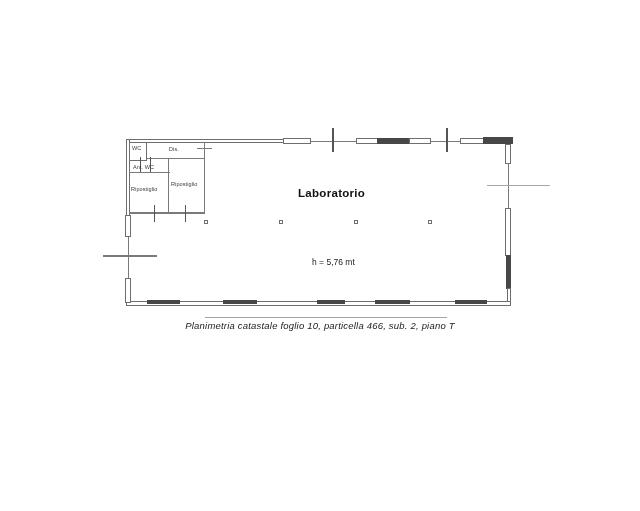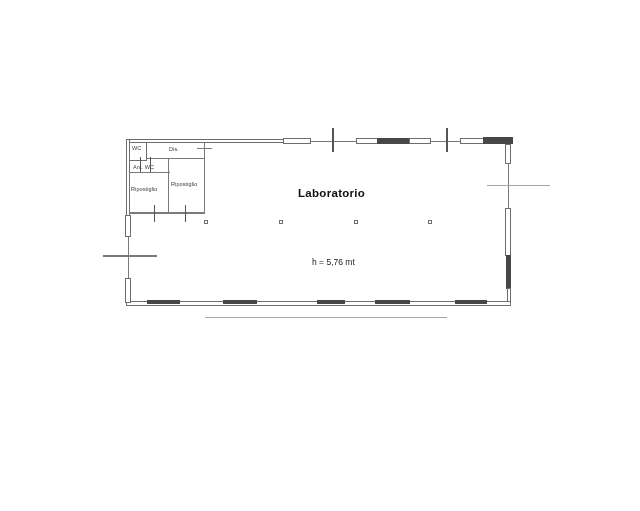--- a/index.html
+++ b/index.html
@@ -84,14 +84,15 @@
 
   <div class="abs tiny" style="left:132px;top:145px;">WC</div>
   <div class="abs tiny" style="left:169px;top:146px;">Dis.</div>
   <div class="abs tiny" style="left:133px;top:164px;">Ant. WC</div>
   <div class="abs tiny" style="left:131px;top:186px;">Ripostiglio</div>
   <div class="abs tiny" style="left:171px;top:181px;">Ripostiglio</div>
   <div class="abs main-label" style="left:298px;top:187px;">Laboratorio</div>
   <div class="abs note-label" style="left:312px;top:257px;">h = 5,76 mt</div>
 
   <div class="abs lightline" style="left:205px;top:317px;width:242px;height:1px;"></div>
+  <div class="abs caption">Planimetria catastale foglio 10, particella 466, sub. 2, piano T</div>
 
 </div>
 
 </body></html>

